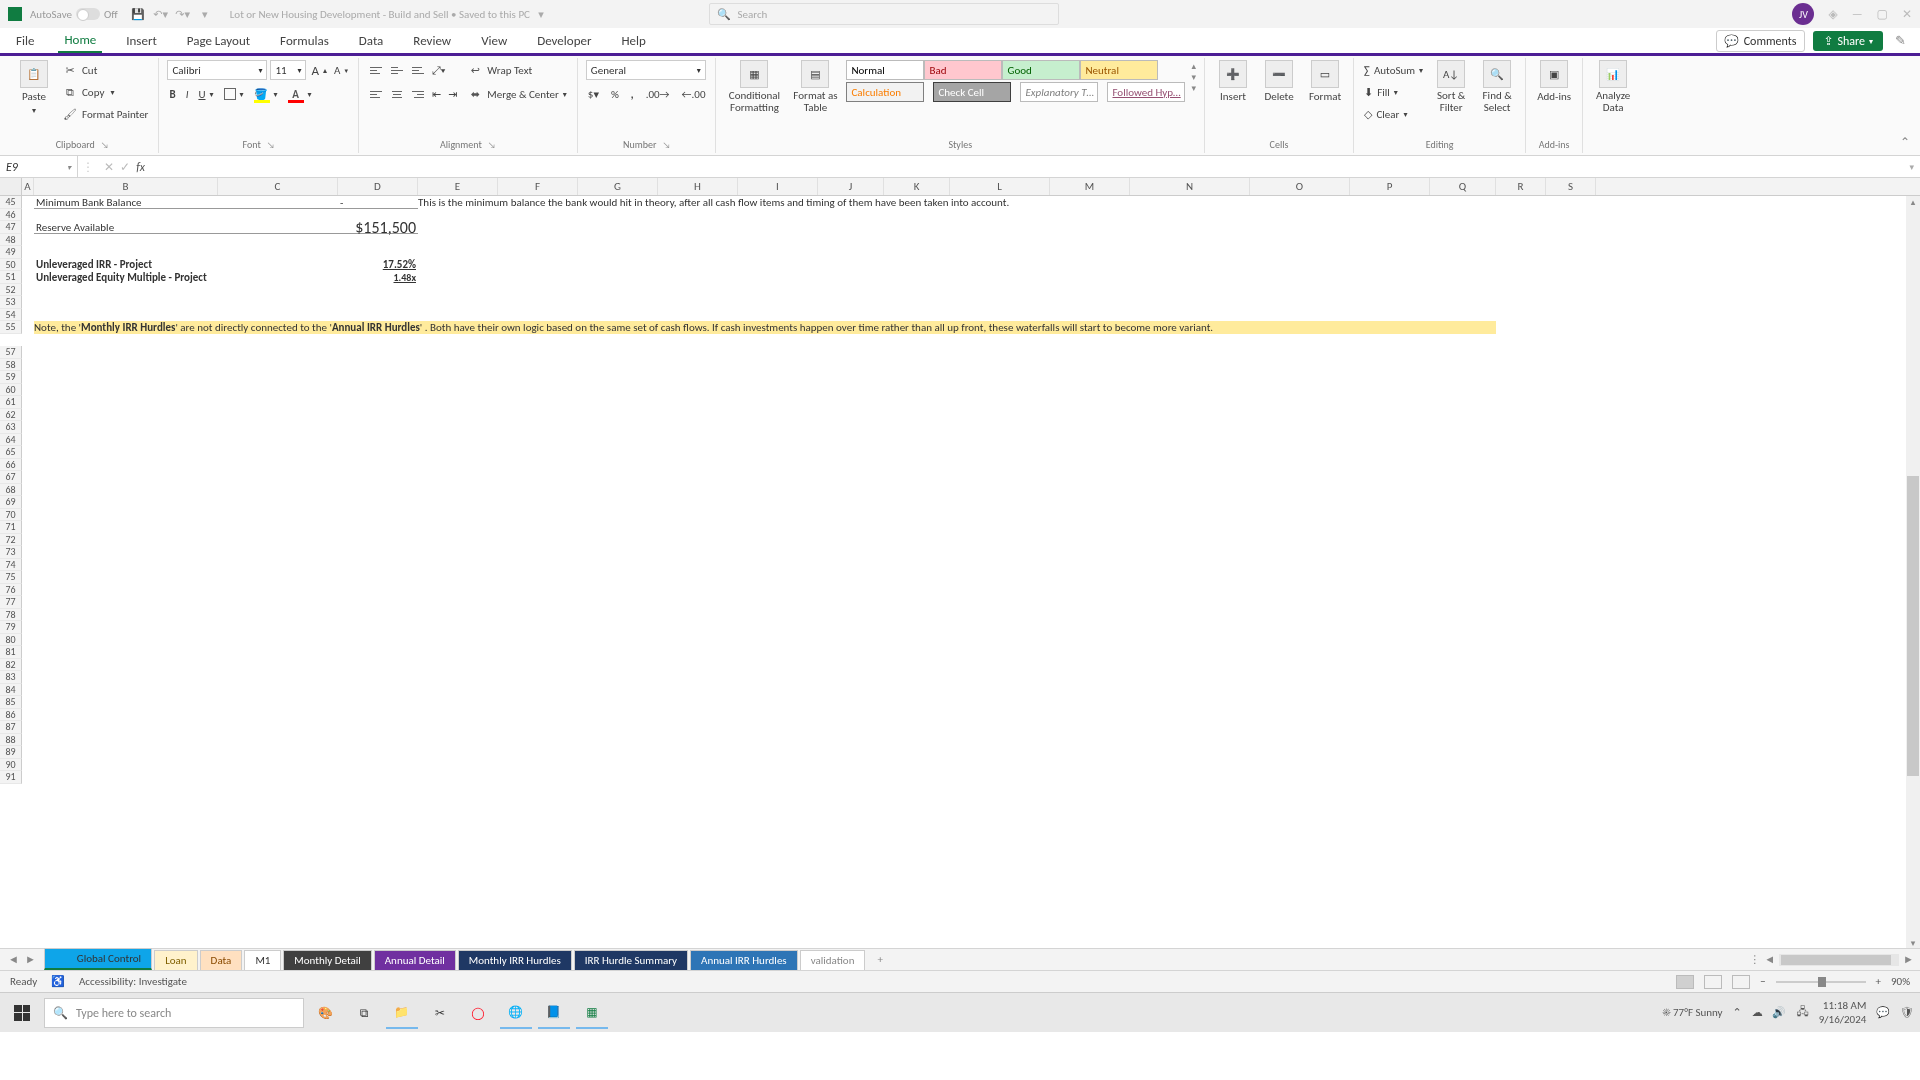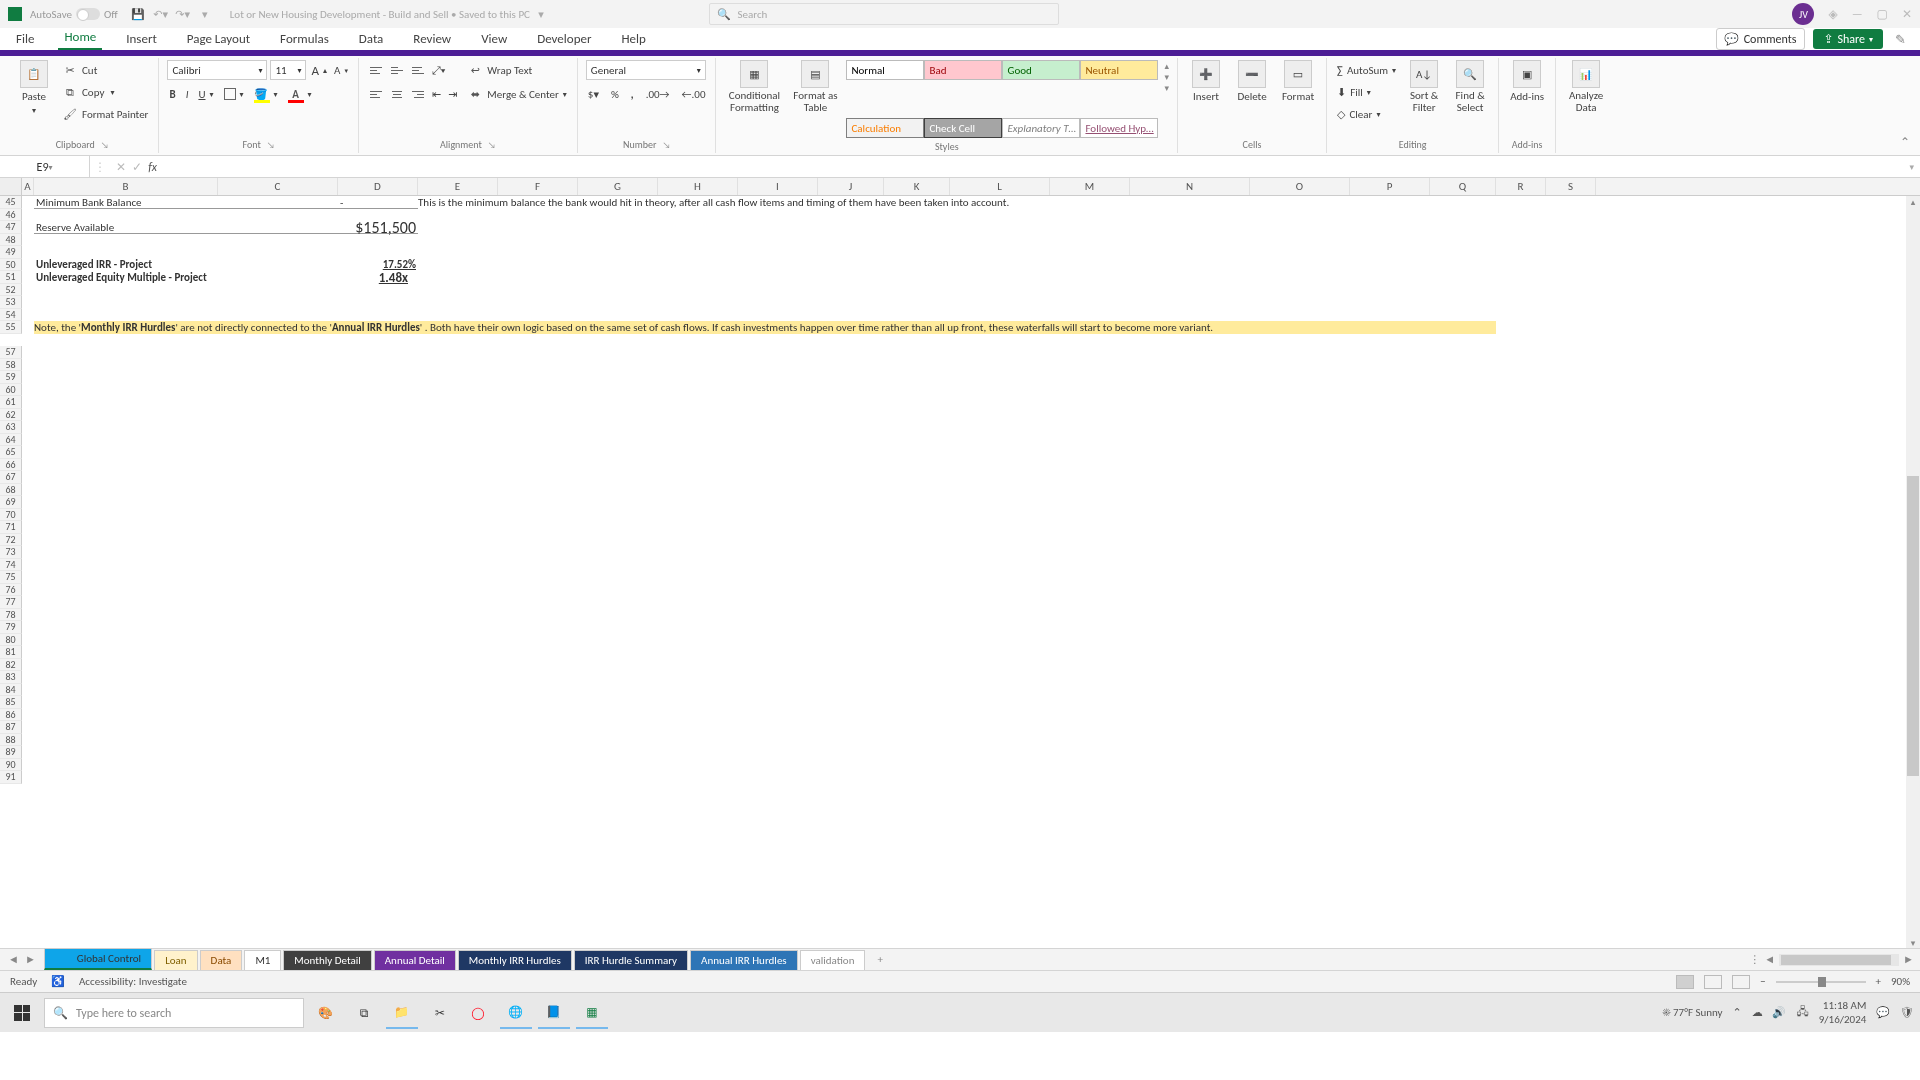--- a/index.html
+++ b/index.html
@@ -12,21 +12,21 @@
 .titlebar .toggle { width: 24px; height: 12px; border-radius: 6px; background: #ddd; position: relative; }
 .titlebar .toggle::after { content:""; width:10px; height:10px; background:#fff; border-radius:50%; position:absolute; top:1px; left:1px; border:1px solid #ccc; }
 .titlebar .qat-btn { width: 18px; height: 18px; margin: 0 2px; color:#aaa; display:flex; align-items:center; justify-content:center; }
 .titlebar .doc-title { margin-left: 14px; color:#aaa; }
 .titlebar .search { margin-left: auto; margin-right: auto; width: 350px; height: 22px; border:1px solid #ddd; border-radius:2px; display:flex; align-items:center; padding:0 8px; color:#aaa; gap:6px; position:relative; left:-140px; }
 .titlebar .right { margin-left: auto; display:flex; align-items:center; gap:14px; }
 .titlebar .avatar { width:22px; height:22px; border-radius:50%; background:#6b2e91; color:#fff; display:flex; align-items:center; justify-content:center; font-size:10px; }
 .titlebar .winbtn { color:#bbb; font-size:12px; }
 
 
-.ribbon-tabs { height: 28px; display:flex; align-items:flex-end; padding: 0 10px; gap: 18px; border-bottom: 6px solid #4c1d95; font-size: 13px; }
+.ribbon-tabs { height: 28px; display:flex; align-items:center; padding: 0 10px; gap: 18px; border-bottom: 3px solid #4c1d95; font-size: 13px; }
 .ribbon-tabs .tab { padding: 4px 6px; color:#444; cursor:pointer; }
 .ribbon-tabs .tab.active { border-bottom: 2px solid #107c41; color:#107c41; }
 .ribbon-tabs .right-btns { margin-left:auto; display:flex; gap:8px; align-items:center; }
 .comments-btn { border:1px solid #ccc; padding:3px 8px; border-radius:3px; display:flex; align-items:center; gap:4px; font-size:12px; }
 .share-btn { background:#107c41; color:#fff; padding:3px 10px; border-radius:3px; display:flex; align-items:center; gap:4px; font-size:12px; }
 
 
 .ribbon { height: 100px; background:#fafafa; border-bottom:1px solid #d4d4d4; display:flex; padding: 2px 6px; }
 .ribbon .group { border-right: 1px solid #e0e0e0; padding: 2px 8px; display:flex; flex-direction:column; }
 .ribbon .group-body { flex:1; display:flex; align-items:flex-start; gap:6px; }
@@ -40,21 +40,21 @@
 .icon16 { width:16px; height:16px; display:inline-flex; align-items:center; justify-content:center; color:#555; }
 .dropdown-input { height:20px; border:1px solid #ccc; font-size:11px; padding:0 4px; background:#fff; display:flex; align-items:center; justify-content:space-between; }
 .align-icon { width:18px; height:16px; border:1px solid transparent; display:flex; flex-direction:column; justify-content:center; gap:2px; padding:1px 2px; }
 .align-icon span { height:1px; background:#666; display:block; }
 
 
 .style-cell { width:78px; height:20px; border:1px solid #ccc; font-size:11px; padding:0 4px; display:flex; align-items:center; overflow:hidden; white-space:nowrap; }
 
 
 .formula-bar { height: 22px; border-bottom:1px solid #d4d4d4; display:flex; align-items:center; font-size:12px; }
-.formula-bar .namebox { width: 90px; border-right:1px solid #d4d4d4; padding:0 6px; height:100%; display:flex; align-items:center; justify-content:center; }
+.formula-bar .namebox { width: 78px; border-right:1px solid #d4d4d4; padding:0 6px; height:100%; display:flex; align-items:center; justify-content:space-between;font-style:italic; }
 .formula-bar .fxarea { display:flex; align-items:center; gap:6px; padding:0 6px; }
 .formula-bar .fx-icon { font-style:italic; color:#555; }
 
 
 .grid-area { position:relative; flex:1; }
 .col-headers { height:18px; background:#f3f3f3; border-bottom:1px solid #ccc; display:flex; font-size:11px; color:#555; }
 .corner { width:22px; border-right:1px solid #ccc; background:#eee; }
 .col-h { border-right:1px solid #e0e0e0; text-align:center; line-height:18px; }
 .row-h { width:22px; background:#f3f3f3; border-right:1px solid #ccc; border-bottom:1px solid #e8e8e8; text-align:center; font-size:10px; color:#555; line-height:12.5px; }
 .vscroll { position:absolute; right:0; top:18px; bottom:0; width:14px; background:#f0f0f0; }
@@ -306,21 +306,21 @@
           <div class="big-icon">▤</div>
           <span style="width:50px;line-height:1.1">Format as Table</span>
         </div>
       <div class="vstack" style="gap:2px" id="style-gallery">
           <div class="hstack" style="gap: 0px;">
             <div class="style-cell" style="background: rgb(255, 255, 255); color: rgb(0, 0, 0); border-color: rgb(187, 187, 187);">Normal</div>
             <div class="style-cell" style="background: rgb(255, 199, 206); color: rgb(156, 0, 6); border-color: rgb(187, 187, 187);">Bad</div>
             <div class="style-cell" style="background: rgb(198, 239, 206); color: rgb(0, 97, 0); border-color: rgb(187, 187, 187);">Good</div>
             <div class="style-cell" style="background: rgb(255, 235, 156); color: rgb(156, 87, 0); border-color: rgb(187, 187, 187);">Neutral</div>
           </div>
-          <div class="hstack" style="gap: 0px; margin-top: 36px;">
+          <div class="hstack" style="gap: 9px;">
             <div class="style-cell" style="background: rgb(242, 242, 242); color: rgb(250, 125, 0); border-color: rgb(127, 127, 127);">Calculation</div>
             <div class="style-cell" style="background: rgb(165, 165, 165); color: rgb(255, 255, 255); border-color: rgb(63, 63, 63);">Check Cell</div>
             <div class="style-cell" style="background: rgb(255, 255, 255); color: rgb(127, 127, 127); border-color: rgb(187, 187, 187); font-style: italic;">Explanatory T…</div>
             <div class="style-cell" style="background: rgb(255, 255, 255); color: rgb(149, 79, 114); border-color: rgb(187, 187, 187); text-decoration: underline;">Followed Hyp…</div>
           </div>
         </div>
       <div class="vstack" style="gap:0;justify-content:center;color:#888;font-size:9px">
         <span>▴</span>
         <span>▾</span>
         <span>▾</span>
@@ -501,21 +501,21 @@
       <div style="position: absolute; top: 11.5px; left: 12px; height: 1px; width: 384px; background: rgb(153, 153, 153);"></div>
       <div style="position: absolute; top: 0px; left: 12px; height: 12.5px; white-space: nowrap; font-size: 11px; display: flex; align-items: center; padding-left: 2px;">Minimum Bank Balance</div>
       <div style="position: absolute; top: 0px; left: 316px; width: 80px; height: 12.5px; font-size: 11px; display: flex; align-items: center; padding: 0px 2px;">-</div>
       <div style="position: absolute; top: 0px; left: 396px; height: 12.5px; white-space: nowrap; font-size: 11px; display: flex; align-items: center;">This is the minimum balance the bank would hit in theory, after all cash flow items and timing of them have been taken into account.</div>
       <div style="position: absolute; top: 36.5px; left: 12px; height: 1px; width: 384px; background: rgb(153, 153, 153);"></div>
       <div style="position: absolute; top: 25px; left: 12px; height: 12.5px; white-space: nowrap; font-size: 11px; display: flex; align-items: center; padding-left: 2px;">Reserve Available</div>
       <div style="position: absolute; top: 25px; left: 316px; width: 80px; height: 12.5px; font-size: 16px; display: flex; align-items: center; padding: 0px 2px; justify-content: flex-end;">$151,500</div>
       <div style="position: absolute; top: 62.5px; left: 12px; height: 12.5px; white-space: nowrap; font-size: 11px; display: flex; align-items: center; padding-left: 2px; font-weight: bold;">Unleveraged IRR - Project</div>
       <div style="position: absolute; top: 62.5px; left: 316px; width: 80px; height: 12.5px; font-size: 11px; display: flex; align-items: center; padding: 0px 2px; justify-content: flex-end; font-weight: bold; text-decoration: underline;">17.52%</div>
       <div style="position: absolute; top: 75px; left: 12px; height: 12.5px; white-space: nowrap; font-size: 11px; display: flex; align-items: center; padding-left: 2px; font-weight: bold;">Unleveraged Equity Multiple - Project</div>
-      <div style="position: absolute; top: 75px; left: 308px; width: 80px; height: 12.5px; font-size: 13px; display: flex; align-items: center; padding: 0px 2px; justify-content: flex-end; font-weight: bold; text-decoration: underline;">1.48x</div>
+      <div style="position: absolute; top: 75px; left: 316px; width: 80px; height: 12.5px; font-size: 10px; display: flex; align-items: center; padding: 0px 2px; justify-content: flex-end; font-weight: bold; text-decoration: underline;">1.48x</div>
       <div class="highlight-row" style="position: absolute; top: 125px; left: 12px; height: 12.5px; width: 1462px;"></div>
       <div style="position: absolute; top: 125px; left: 12px; height: 12.5px; white-space: nowrap; font-size: 11px; display: flex; align-items: center;">
         <span>Note, the '</span>
         <span style="font-weight: bold;">Monthly IRR Hurdles</span>
         <span>' are not directly connected to the '</span>
         <span style="font-weight: bold;">Annual IRR Hurdles</span>
         <span>' . Both have their own logic based on the same set of cash flows. If cash investments happen over time rather than all up front, these waterfalls will start to become more variant.</span>
       </div>
     </div>
   <div class="vscroll">

